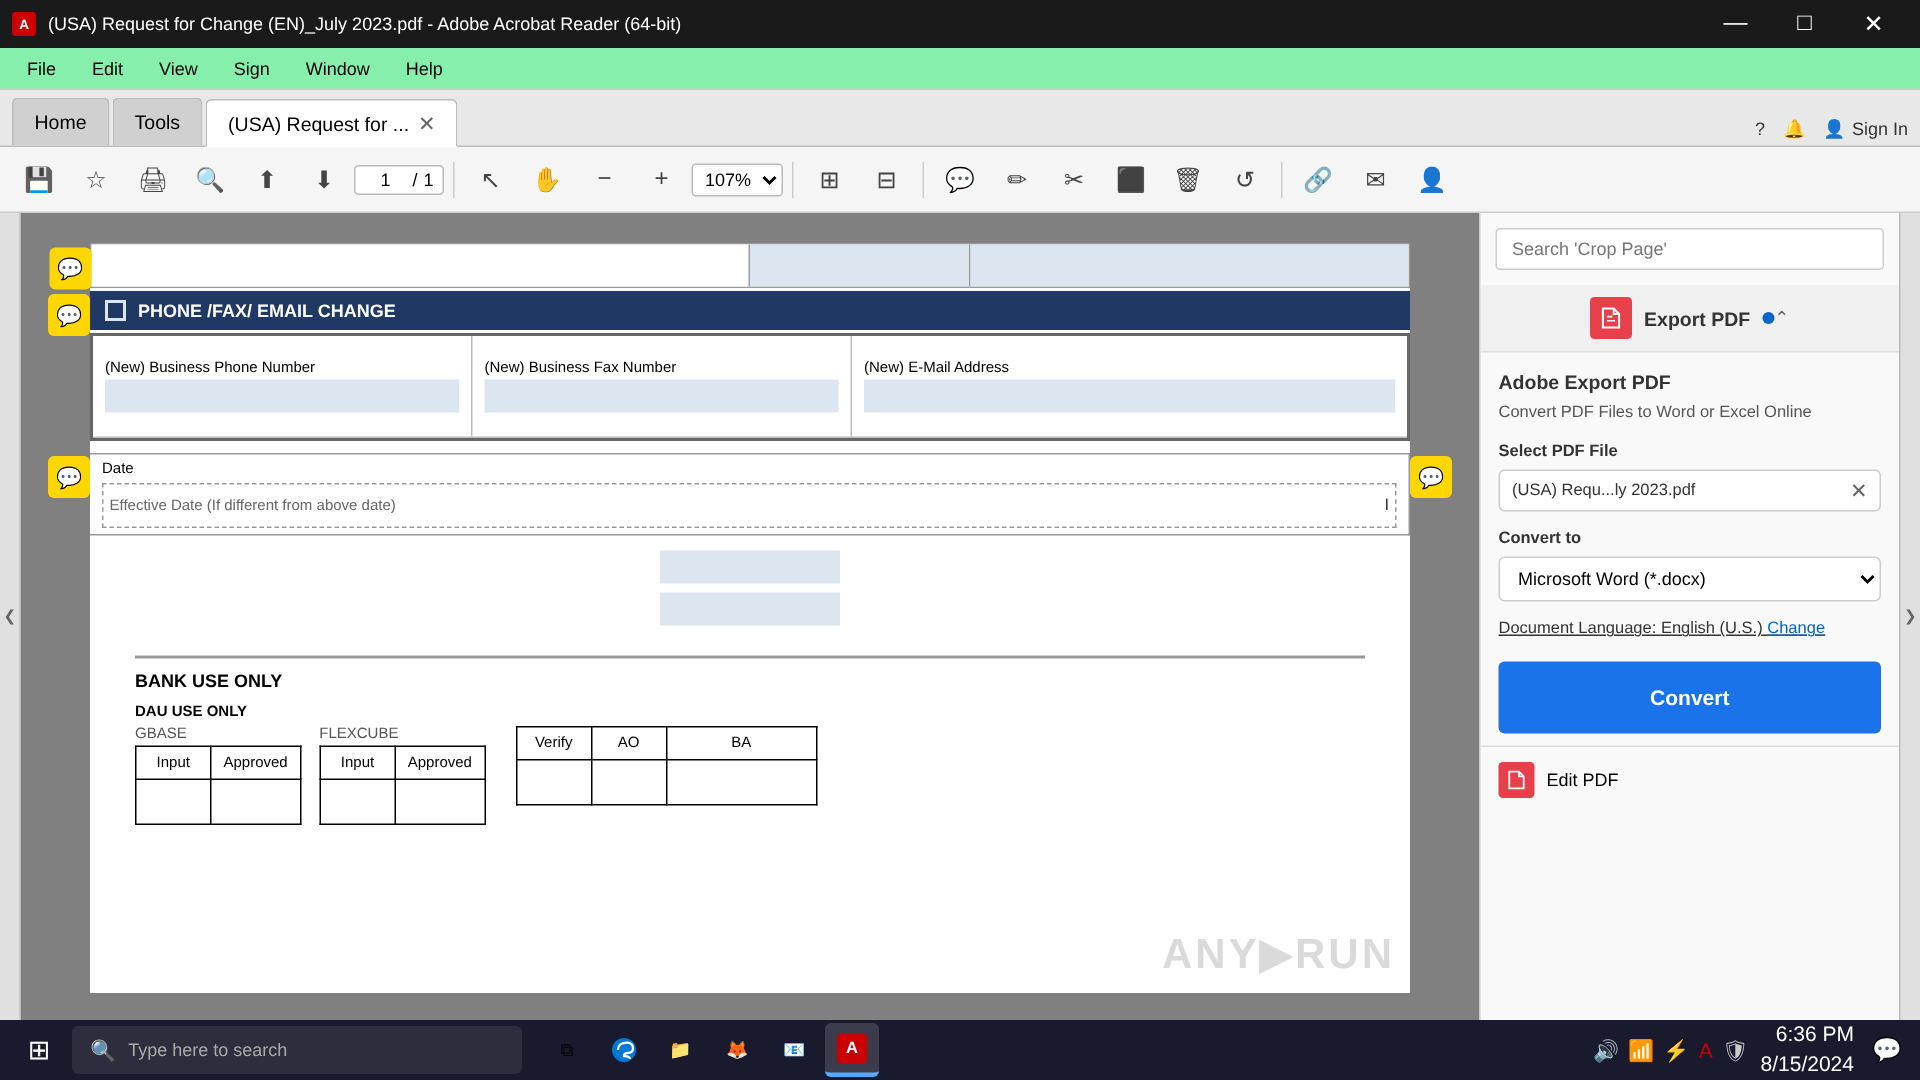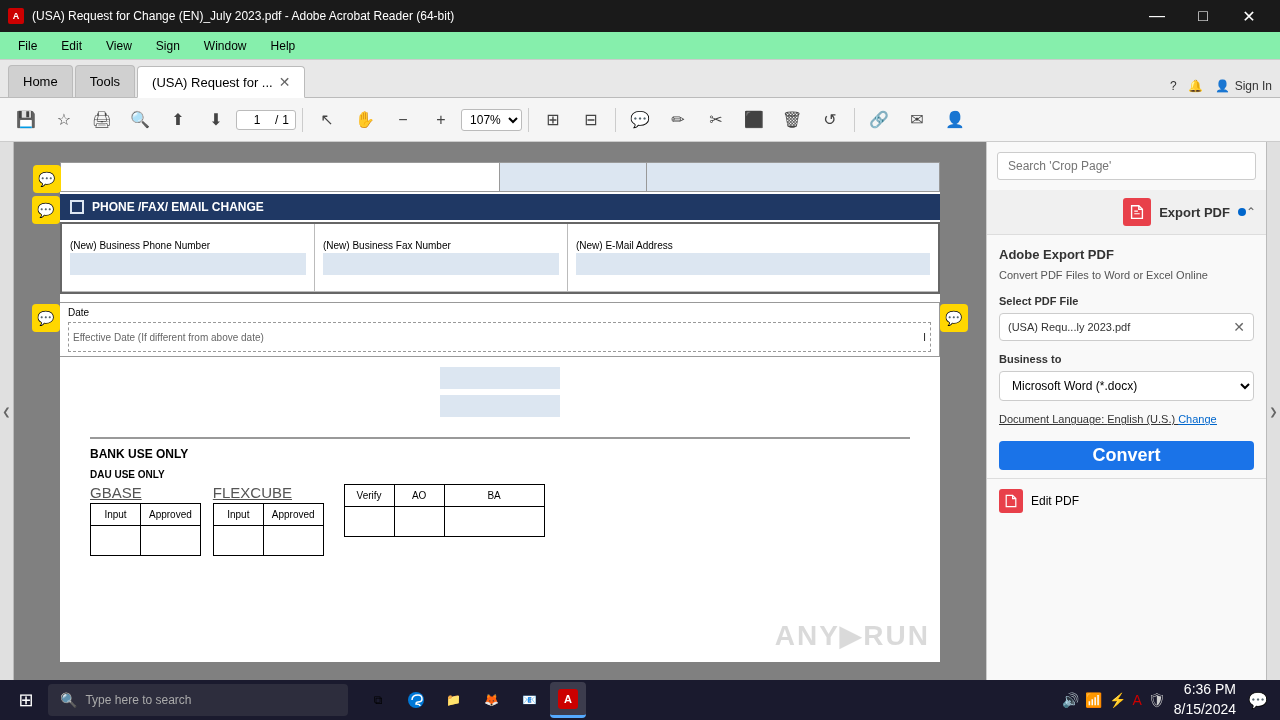--- a/index.html
+++ b/index.html
@@ -140,21 +140,21 @@
       margin: 10px;
       padding: 6px 10px;
       border: 1px solid #ccc;
       border-radius: 3px;
       font-size: 12px;
       width: calc(100% - 20px);
       background: #fff;
       color: #999;
     }
     .export-header {
-      display: flex; align-items: center; justify-content: flex-end;
+      display: flex; align-items: center; justify-content: center;
       padding: 8px 10px;
       background: #f0f0f0;
       border-bottom: 1px solid #ddd;
       cursor: pointer;
     }
     .export-header-left { display: flex; align-items: center; gap: 8px; }
     .export-icon { width: 28px; height: 28px; background: #e8404a; border-radius: 3px; display: flex; align-items: center; justify-content: center; }
     .export-icon svg { width: 18px; height: 18px; }
     .blue-dot { width: 8px; height: 8px; background: #0066cc; border-radius: 50%; }
     .chevron-up { font-size: 12px; color: #666; }
@@ -176,23 +176,23 @@
     .convert-select {
       width: 100%; padding: 6px 8px;
       border: 1px solid #ccc; border-radius: 4px;
       font-size: 12px; background: #fff;
       cursor: pointer; margin-bottom: 12px;
     }
 
     .doc-lang-label { font-size: 11px; color: #333; margin-bottom: 4px; text-decoration: underline; }
 
     .convert-btn {
-      width: 100%; padding: 4px;
+      width: 100%; padding: 16px;
       background: #1a73e8; border: none; border-radius: 4px;
-      color: #fff; font-size: 18px; font-weight: 600;
+      color: #fff; font-size: 14px; font-weight: 600;
       cursor: pointer; margin-top: 12px;
     }
 
     .edit-pdf-section {
       display: flex; align-items: center; gap: 8px;
       padding: 10px 12px;
       border-top: 1px solid #ddd;
     }
     .edit-pdf-icon { width: 24px; height: 24px; background: #e8404a; border-radius: 3px; display: flex; align-items: center; justify-content: center; }
 
@@ -244,21 +244,21 @@
       position: absolute;
       display: flex; align-items: center; justify-content: center;
       font-size: 14px;
     }
 
     .bank-section { margin-top: 20px; padding: 0 30px; }
     .bank-title { font-size: 12px; font-weight: bold; color: #000; margin-bottom: 8px; }
     .bank-subsection { display: flex; gap: 20px; flex-wrap: wrap; }
     .bank-group { }
     .bank-group-title { font-size: 10px; font-weight: bold; color: #000; margin-bottom: 4px; }
-    .bank-subgroup-title { font-size: 15px; color: #555; margin-bottom: 2px; text-decoration: underline; }
+    .bank-subgroup-title { font-size: 10px; color: #555; margin-bottom: 2px; }
 
     table.bank-table { border-collapse: collapse; font-size: 10px; }
     table.bank-table th, table.bank-table td {
       border: 1px solid #000;
       padding: 2px 8px;
       text-align: center;
       min-width: 50px;
       height: 22px;
     }
     table.bank-table th { background: #fff; font-weight: normal; }
@@ -576,21 +576,21 @@
     <div class="adobe-export-section">
       <div class="adobe-export-title">Adobe Export PDF</div>
       <div class="adobe-export-desc">Convert PDF Files to Word or Excel Online</div>
 
       <div class="section-label">Select PDF File</div>
       <div class="file-chip">
         <span>(USA) Requ...ly 2023.pdf</span>
         <span class="file-chip-close">✕</span>
       </div>
 
-      <div class="convert-to-label">Business to</div>
+      <div class="convert-to-label">Convert to</div>
       <select class="convert-select"><option>Microsoft Word (*.docx)</option><option>Microsoft Excel (*.xlsx)</option><option>Rich Text Format (*.rtf)</option></select>
 
       <div class="doc-lang-label"><span>Document Language: </span><span>English (U.S.) </span><a href="#" style="color: rgb(0, 102, 204); font-size: 11px; cursor: pointer;">Change</a></div>
 
       <button class="convert-btn">Convert</button>
     </div>
 
     <div class="edit-pdf-section">
       <div class="edit-pdf-icon">
         <svg viewBox="0 0 20 20" fill="white" width="16" height="16">

